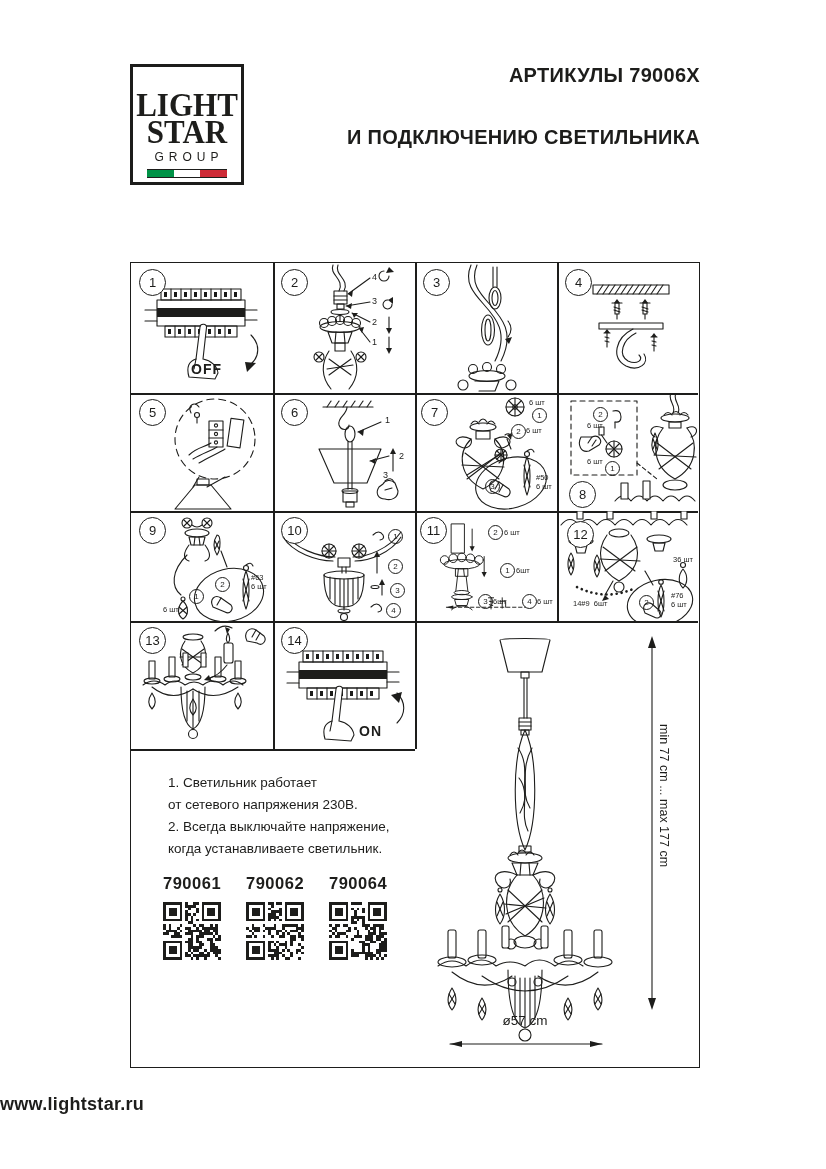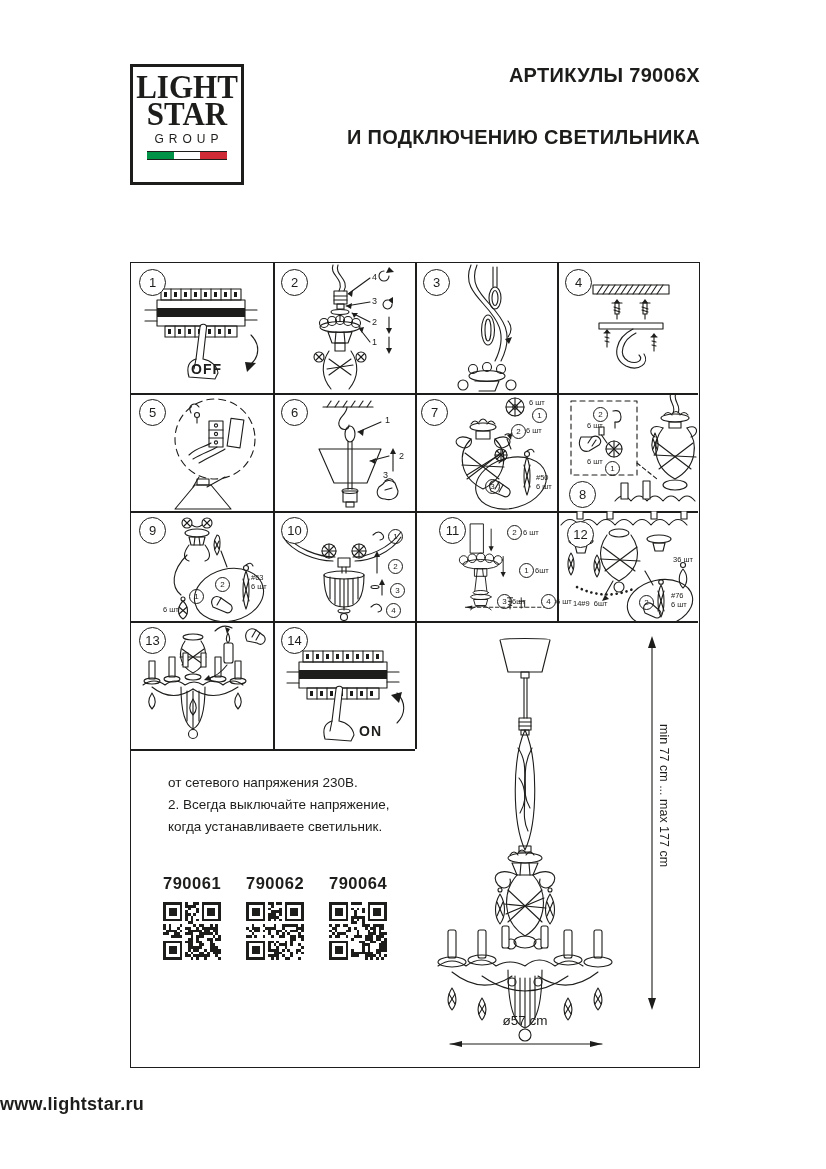--- a/index.html
+++ b/index.html
@@ -1,21 +1,21 @@
 <!DOCTYPE html>
 <html><head>
 <meta charset="utf-8">
 <style>
   html,body{margin:0;padding:0;background:#fff;}
   .page{position:relative;width:826px;height:1169px;background:#ffffff;
         font-family:"Liberation Sans",sans-serif;color:#1d1d1b;overflow:hidden;}
 
   
   .logo-box{position:absolute;left:130px;top:64px;width:114px;height:121px;
-            border:3px solid #1d1d1b;box-sizing:border-box;text-align:center;padding-top:6px;}
+            border:3px solid #1d1d1b;box-sizing:border-box;text-align:center;padding-top:24px;}
   .logo-word{font-family:"Liberation Serif",serif;font-weight:bold;font-size:31px;
              line-height:0.88;letter-spacing:0px;transform:scaleY(1.06);}
   .logo-group{font-size:12px;letter-spacing:5px;margin-top:4px;margin-left:4px;}
   .flag{width:80px;height:9px;margin:5px auto 0;display:flex;
         border-top:1.5px solid #1d1d1b;border-bottom:1.5px solid #1d1d1b;box-sizing:border-box;}
   .flag div{flex:1;}
 
   .hdr{position:absolute;right:126px;top:62px;text-align:right;}
   .hdr-line{font-size:20px;font-weight:bold;line-height:27px;letter-spacing:0.3px;}
   .hdr-title{margin-top:35px;}
@@ -514,21 +514,21 @@
             <polygon points="106,74 112,74 109,68"></polygon>
         </g>
       </svg>
       <span class="stepnum" style="left:8px;top:6px">10</span>
       <span class="cnum" style="left:115px;top:18px">1</span>
       <span class="cnum" style="left:115px;top:48px">2</span>
       <span class="cnum" style="left:117px;top:72px">3</span>
       <span class="cnum" style="left:113px;top:92px">4</span>
     </div>
 
-    <div class="cell" style="left:300px;top:248px;width:122px;height:110px">
+    <div class="cell" style="left:281px;top:248px;width:122px;height:110px">
       <svg class="art" viewBox="0 0 142 110">
         <g class="ink">
           <rect x="46" y="6" width="15" height="34" class="wht"></rect>
           <line x1="70" y1="12" x2="70" y2="34"></line>
           <circle cx="38" cy="48" r="5"></circle>
             <circle cx="48" cy="46" r="5"></circle>
             <circle cx="58" cy="45" r="5"></circle>
             <circle cx="68" cy="46" r="5"></circle>
             <circle cx="78" cy="48" r="5"></circle>
           <ellipse cx="58" cy="53" rx="21" ry="5.5"></ellipse>
@@ -705,20 +705,21 @@
         </g>
         <path class="wht" d="M52,118 C49,108 52,102 59,100 L63,68 C63.5,64 70,64.5 69.5,68.5 L66,100 C74,101.5 80,107 81,114 L78,120 Z"></path>
         <line class="ink" x1="59" y1="100" x2="57" y2="110"></line>
       </svg>
       <span class="stepnum" style="left:8px;top:6px">14</span>
       <span class="swlbl" style="left:86px;top:102px">ON</span>
     </div>
   </div>
 
   <div class="notes">
+    <div>1. Светильник работает</div>
     <div>от сетевого напряжения 230В.</div>
     <div>2. Всегда выключайте напряжение,</div>
     <div>когда устанавливаете светильник.</div>
   </div>
 
   <div class="skus">
     <div class="sku">
       <div class="sku-label">790061</div>
       <div class="qr">
           <svg viewBox="0 0 21 21" width="100%" height="100%" shape-rendering="crispEdges">

